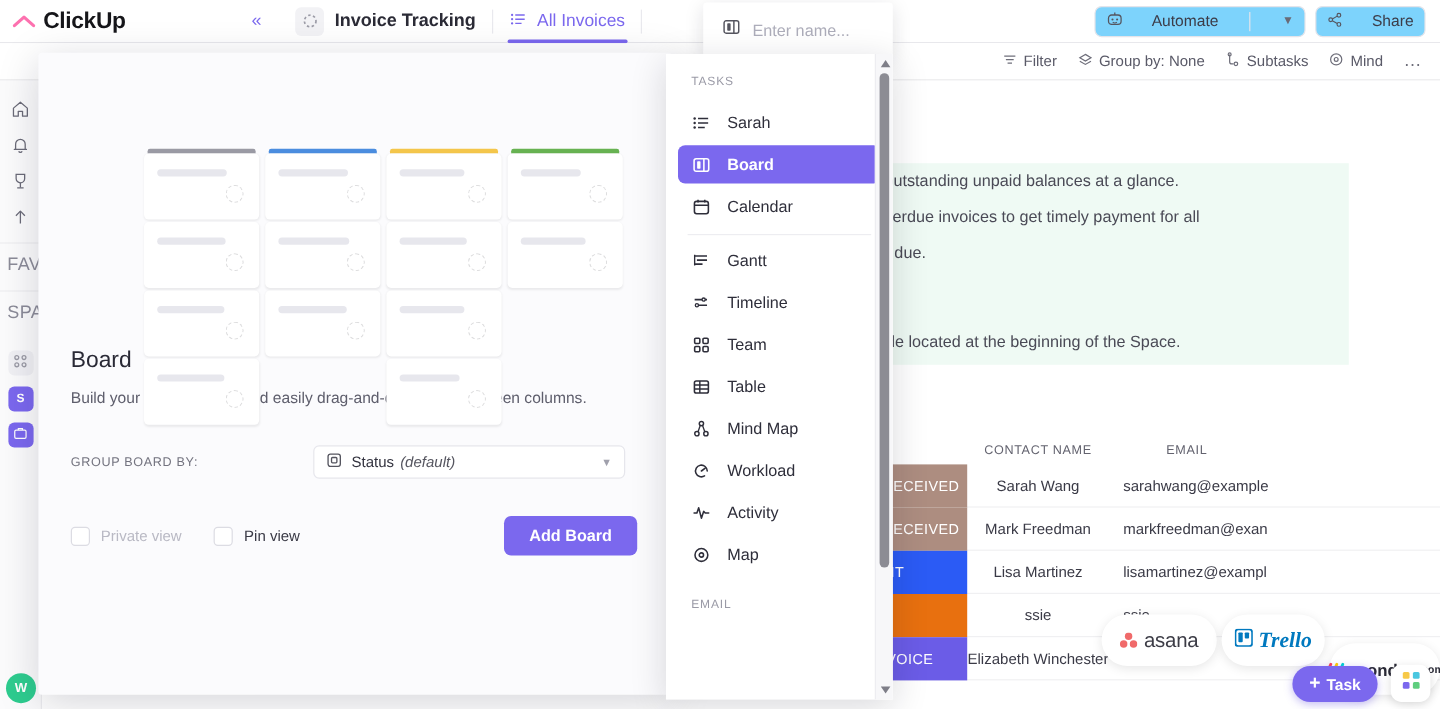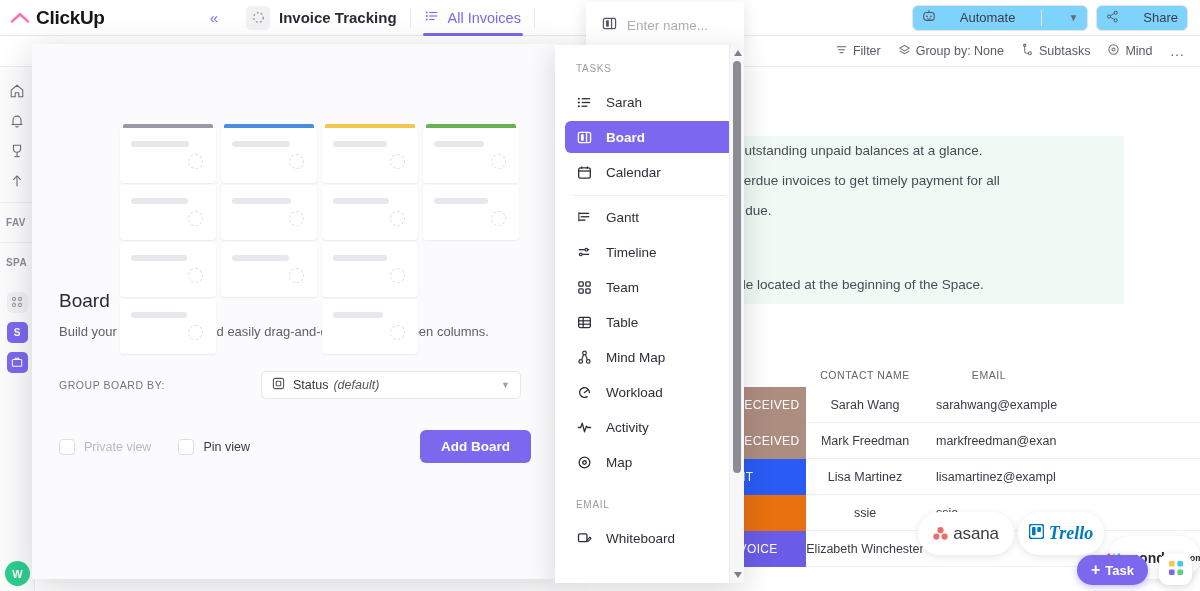--- a/index.html
+++ b/index.html
@@ -58,21 +58,21 @@
 
   
   .sidebar {
     position: absolute; top: 36px; left: 0; width: 35px; height: 555px;
     background: #fbfbfc; border-right: 1px solid #ededf0;
     display: flex; flex-direction: column; align-items: center;
   }
   .sb-search { height: 30px; display: flex; align-items: center; }
   .sb-icons { display: flex; flex-direction: column; align-items: center; gap: 12px; padding-top: 16px; }
   .sb-ico { width: 18px; height: 18px; color: #6b6b78; display:flex; align-items:center; justify-content:center; cursor: pointer; }
-  .sb-label { font-size: 10px; font-weight: bold; color: #8b8b98; letter-spacing: 0.4px; }
+  .sb-label { font-size: 15px; font-weight: normal; color: #8b8b98; letter-spacing: 0.4px; }
   .sb-sec { width: 100%; border-top: 1px solid #ededf0; margin-top: 12px; padding: 9px 0 0 6px; }
   .sb-space { width: 21px; height: 21px; border-radius: 5px; display:flex; align-items:center; justify-content:center;
               font-size: 10px; color:#fff; font-weight: bold; cursor: pointer; }
   .sb-avatar {
     position: absolute; left: 5px; bottom: 5px; width: 25px; height: 25px; border-radius: 50%;
     background: #2ecc8f; color: #fff; font-size: 11px; font-weight: bold;
     display: flex; align-items: center; justify-content: center; cursor: pointer;
   }
 
   
@@ -691,29 +691,20 @@
         <div class="vd-item">
           <span class="vd-ico" style="color: rgb(46, 46, 58);">
             <svg width="15" height="15" viewBox="0 0 16 16">
               <circle cx="8" cy="8" r="5.7" fill="none" stroke="currentColor" stroke-width="1.4"></circle>
               <circle cx="8" cy="8" r="1.9" fill="none" stroke="currentColor" stroke-width="1.4"></circle>
             </svg>
           </span>
           <span>Map</span>
         </div>
         <div class="vd-sec">EMAIL</div>
-        <div class="vd-item">
-          <span class="vd-ico" style="color: rgb(46, 46, 58);">
-            <svg width="15" height="15" viewBox="0 0 16 16">
-              <rect x="1.6" y="3" width="9" height="8.4" rx="1.4" fill="none" stroke="currentColor" stroke-width="1.4"></rect>
-              <path d="M10.8 9.8 L13.8 6.6 L15 7.8 L12 11 L10.4 11.4 Z" fill="none" stroke="currentColor" stroke-width="1.2" stroke-linejoin="round"></path>
-            </svg>
-          </span>
-          <span>Whiteboard</span>
-        </div>
       </div>
     <div class="vscroll">
       <span class="vs-arrow vs-up"></span>
       <span class="vs-thumb"></span>
       <span class="vs-arrow vs-dn"></span>
     </div>
   </div>
 
 </div>
 

